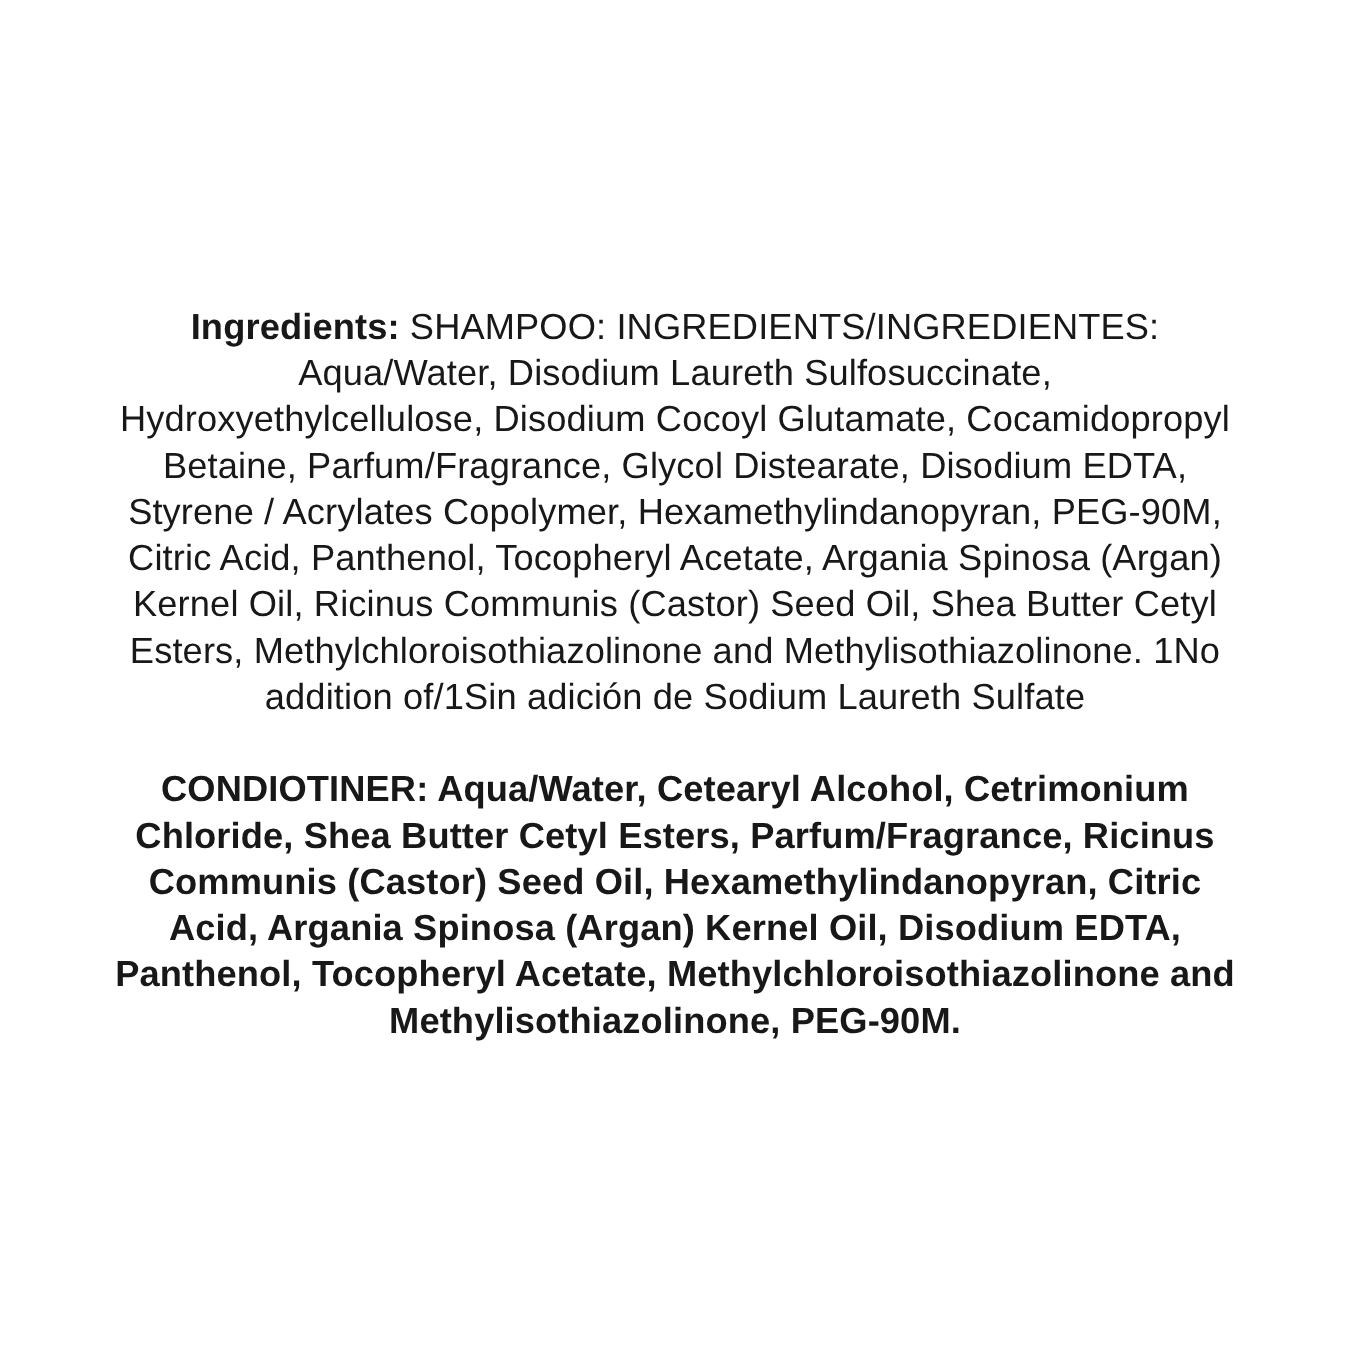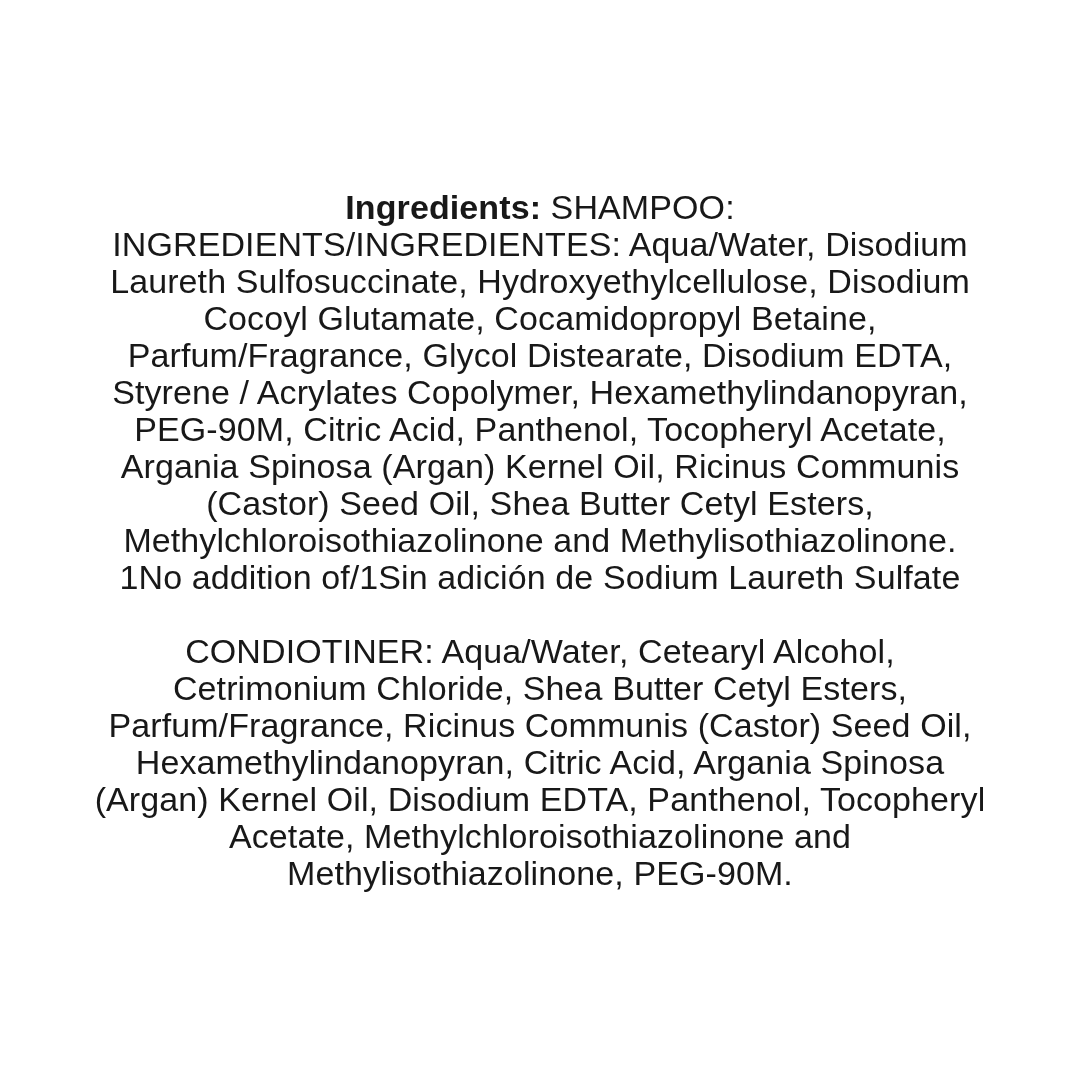--- a/index.html
+++ b/index.html
@@ -22,29 +22,30 @@
     flex-direction: column;
     justify-content: center;
     align-items: center;
     padding: 0 90px;
   }
   .content {
     width: 900px;
     text-align: center;
   }
   .para {
-    font-size: 34px;
+    font-size: 29px;
     line-height: 37px;
     letter-spacing: 0.1px;
     color: #181818;
     margin: 0;
     text-align: center;
   }
   .para + .para {
     margin-top: 37px;
+    font-weight: bold;
   }
   .label {
     font-weight: bold;
   }
 </style>
 </head>
 <body>
 
 <div class="page">
   <div class="content">

